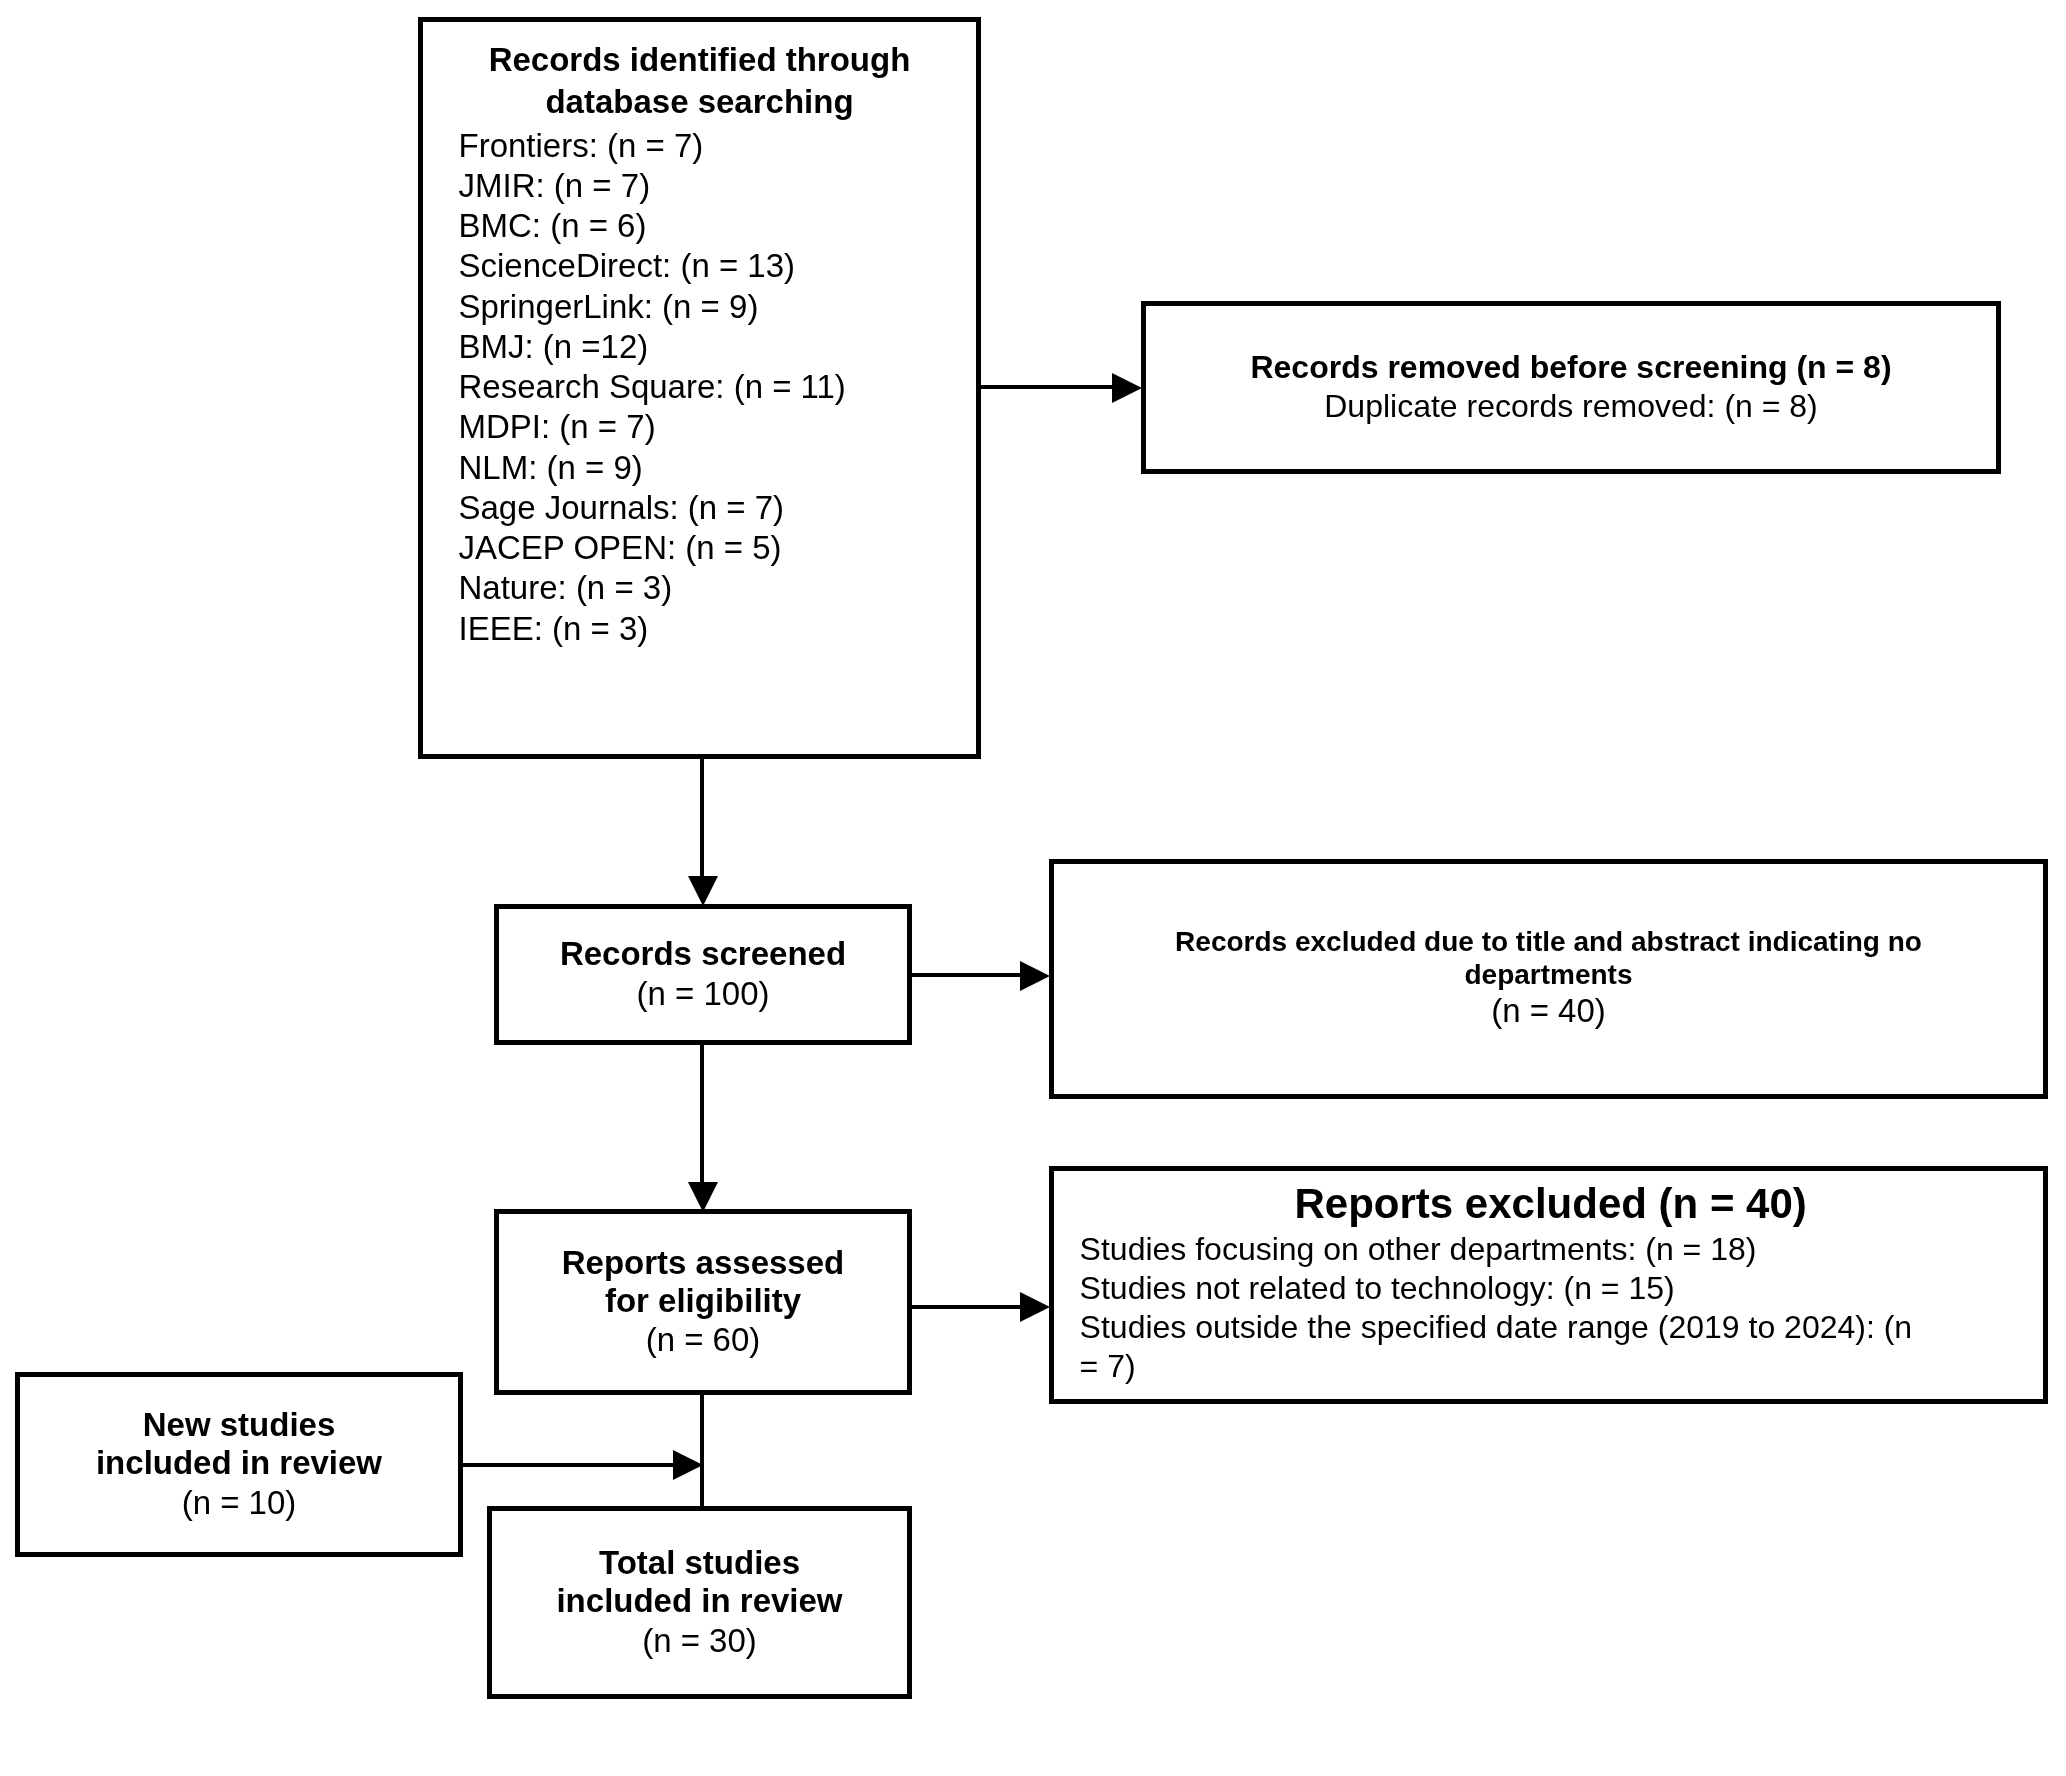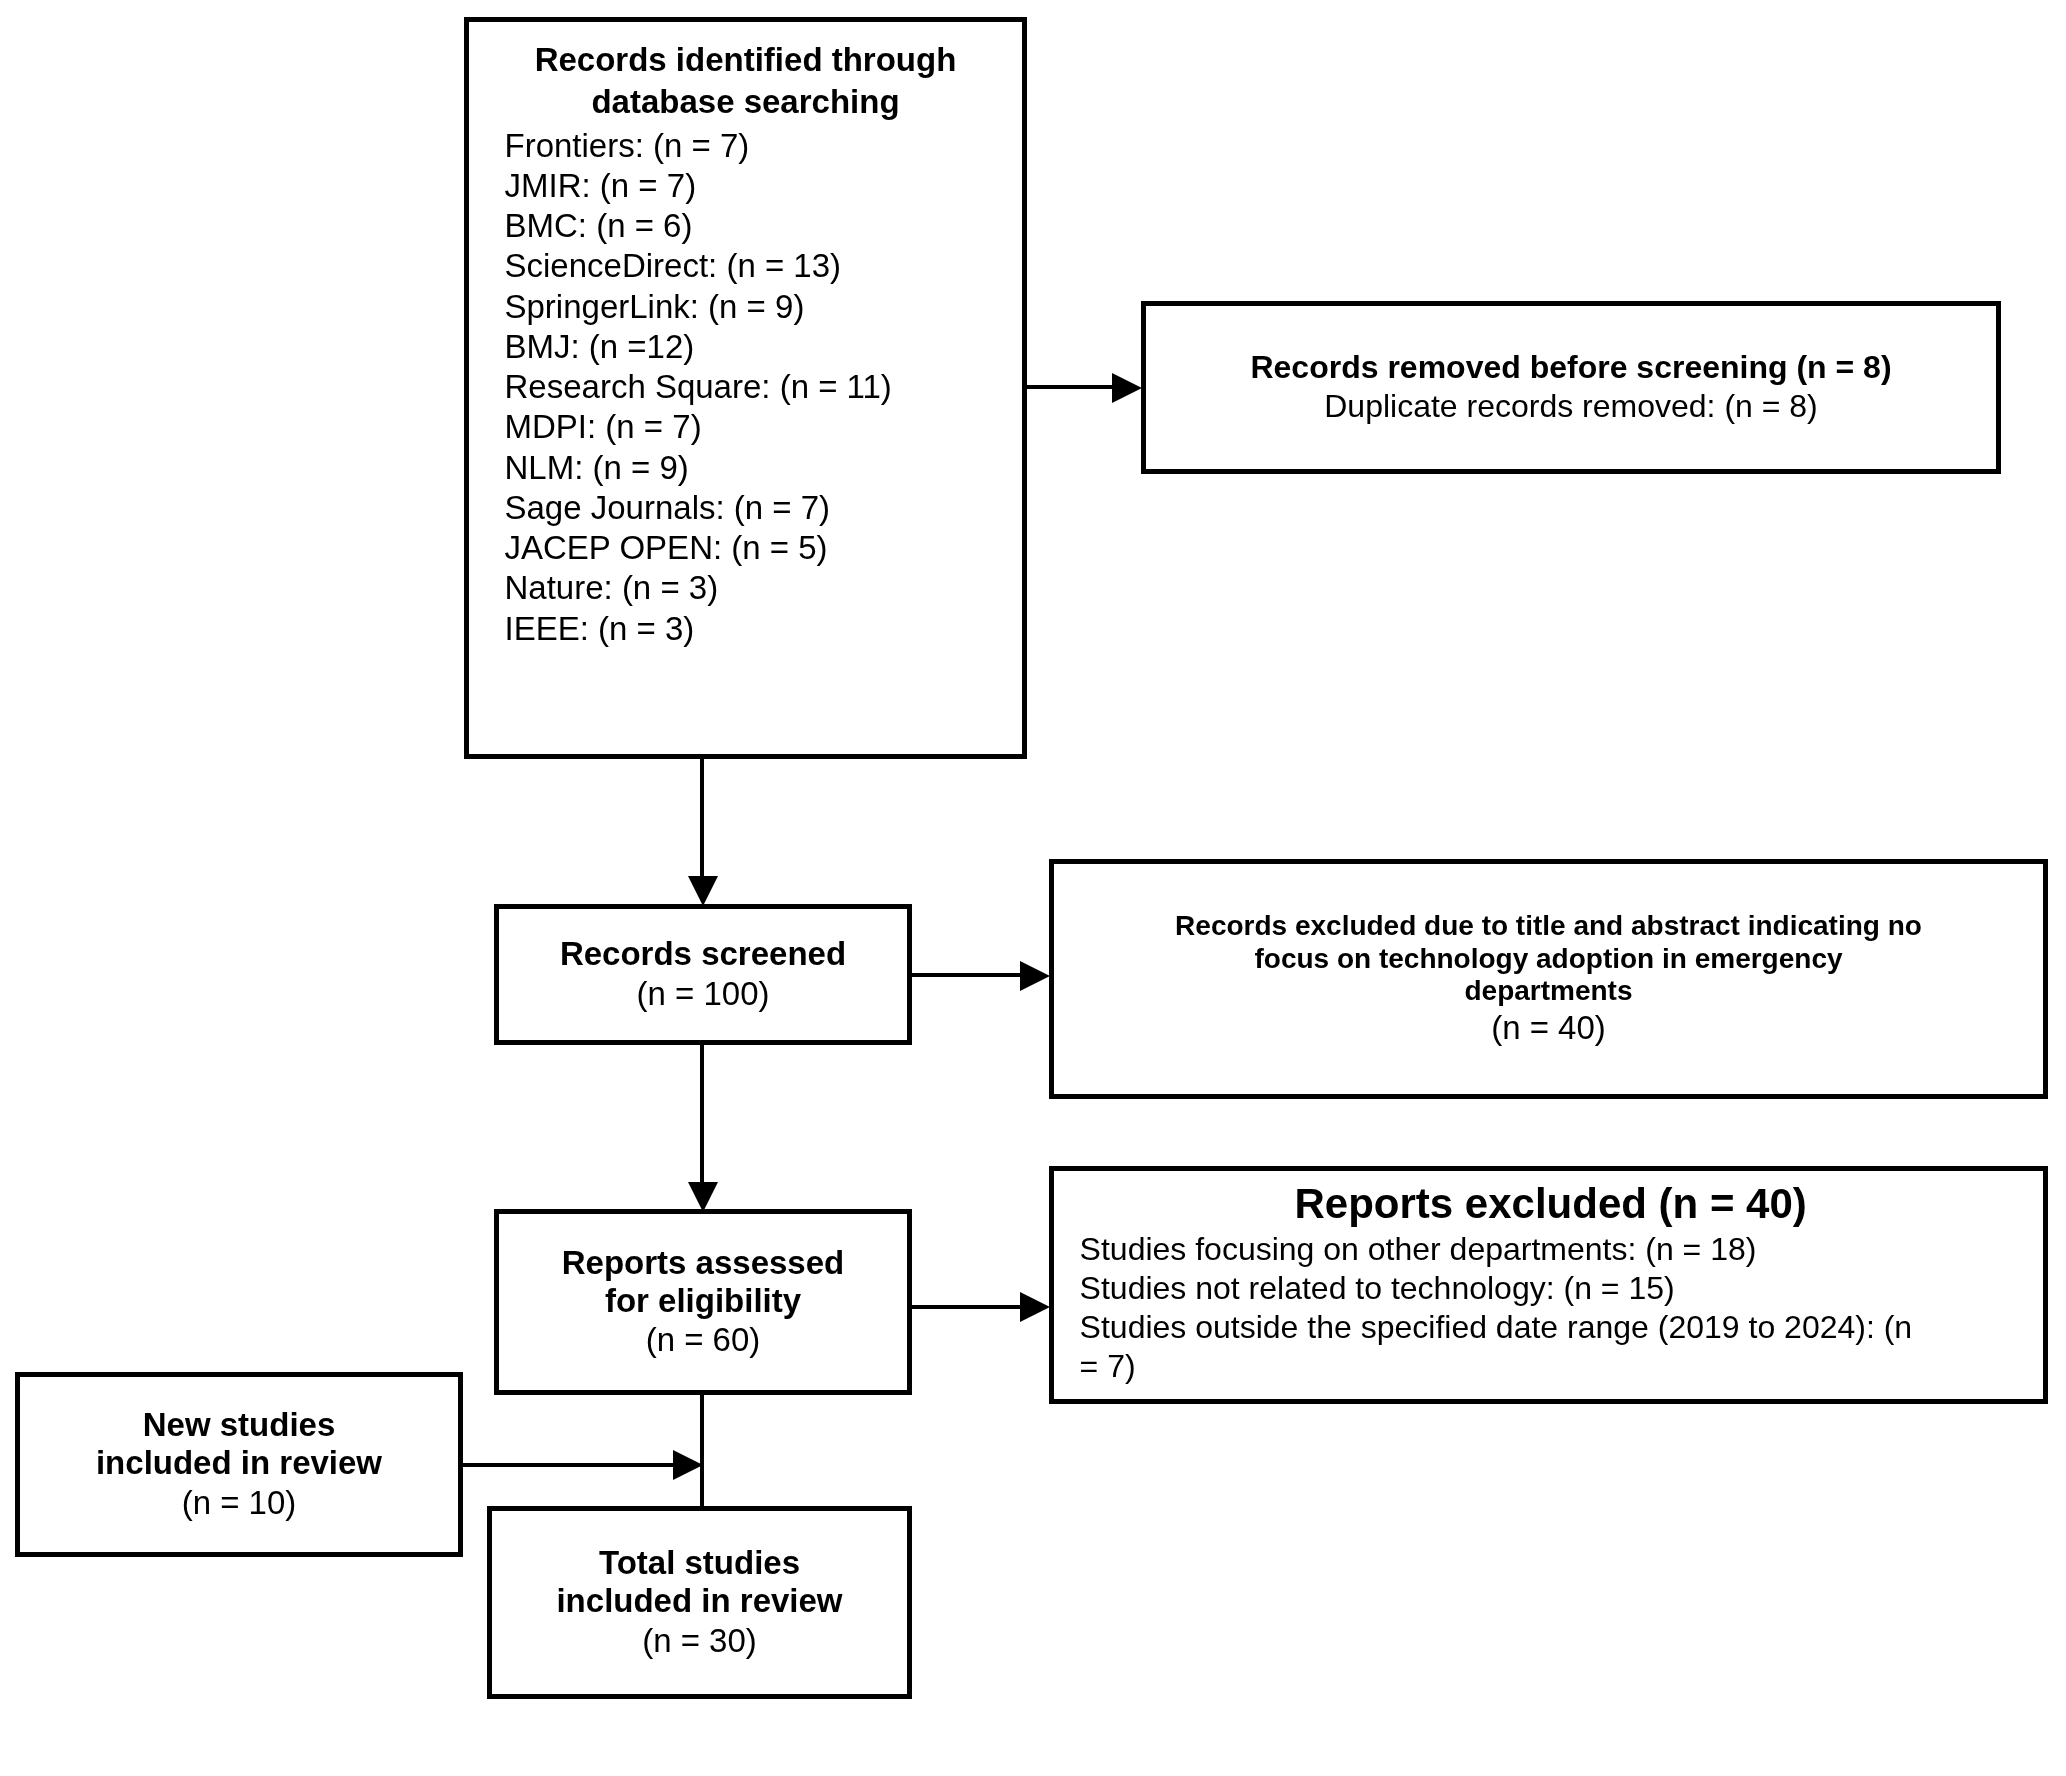--- a/index.html
+++ b/index.html
@@ -37,21 +37,20 @@
   .ctr {
     text-align: center;
     line-height: 1.22;
   }
 
   
   #box-identified {
     left: 418px; top: 17px; width: 563px; height: 742px;
     padding: 18.5px 18.5px 12.8px 18.5px;
     justify-content: flex-start;
-    margin-left: 46px;
   }
   #box-identified .ttl { font-size: 33px; margin-bottom: 4.3px; }
   #box-identified .ln  { font-size: 33px; padding-left: 17px; }
 
   
   #box-removed {
     left: 1141px; top: 301px; width: 860px; height: 173px;
     padding: 0 17px;
   }
   #box-removed .ttl { font-size: 32px; }
@@ -172,21 +171,20 @@
     <div class="ctr">Duplicate records removed: (n = 8)</div>
   </div>
 
   <div class="box" id="box-screened">
     <div class="ttl">Records screened</div>
     <div class="ctr">(n = 100)</div>
   </div>
 
   <div class="box" id="box-rec-excluded">
     <div class="ttl">Records excluded due to title and abstract indicating no</div>
-    <div class="ttl">focus on technology adoption in emergency</div>
     <div class="ttl">departments</div>
     <div class="ctr">(n = 40)</div>
   </div>
 
   <div class="box" id="box-assessed">
     <div class="ttl">Reports assessed</div>
     <div class="ttl">for eligibility</div>
     <div class="ctr">(n = 60)</div>
   </div>
 

